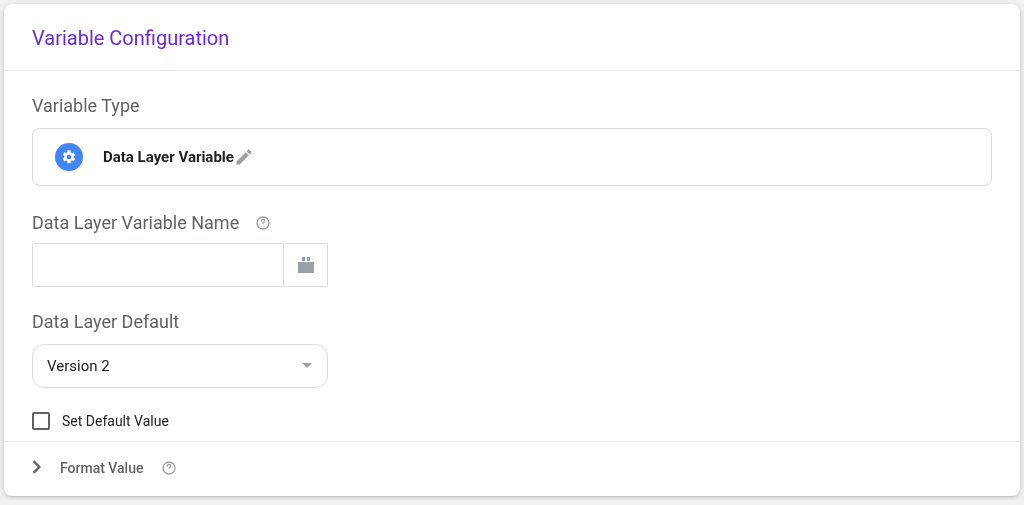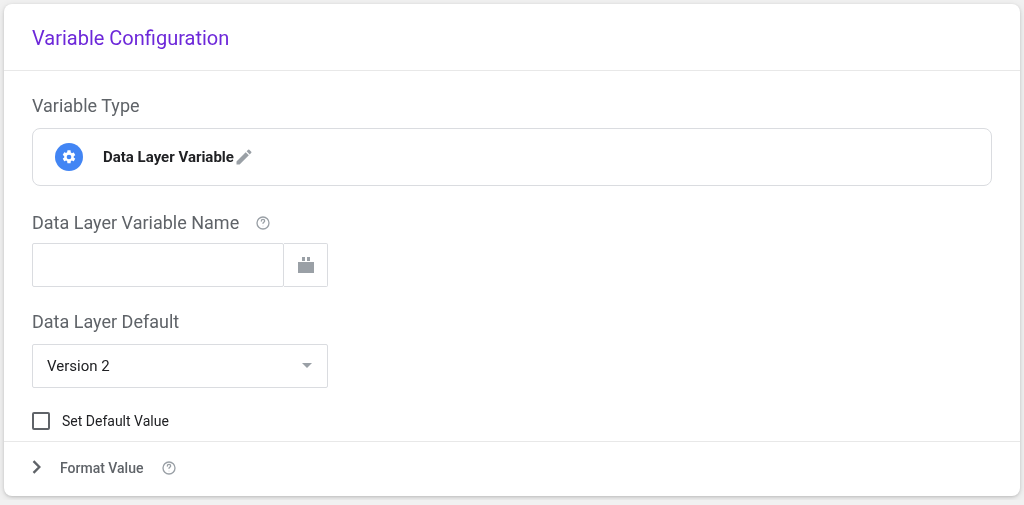--- a/index.html
+++ b/index.html
@@ -102,21 +102,21 @@
       display: flex;
       align-items: center;
       justify-content: center;
       cursor: pointer;
       border-radius: 0 2px 2px 0;
     }
     .select-wrap {
       width: 296px;
       height: 44px;
       border: 1px solid #dadce0;
-      border-radius: 2px;
+      border-radius: 12px;
       display: flex;
       align-items: center;
       justify-content: space-between;
       padding: 0 14px;
       cursor: pointer;
       background: #fff;
     }
     .select-value {
       font-size: 15px;
       color: #202124;

